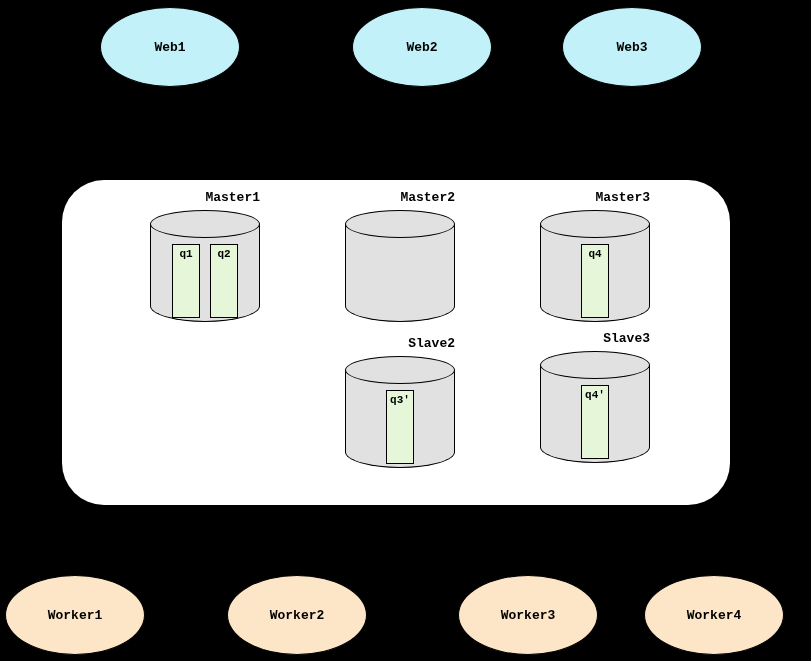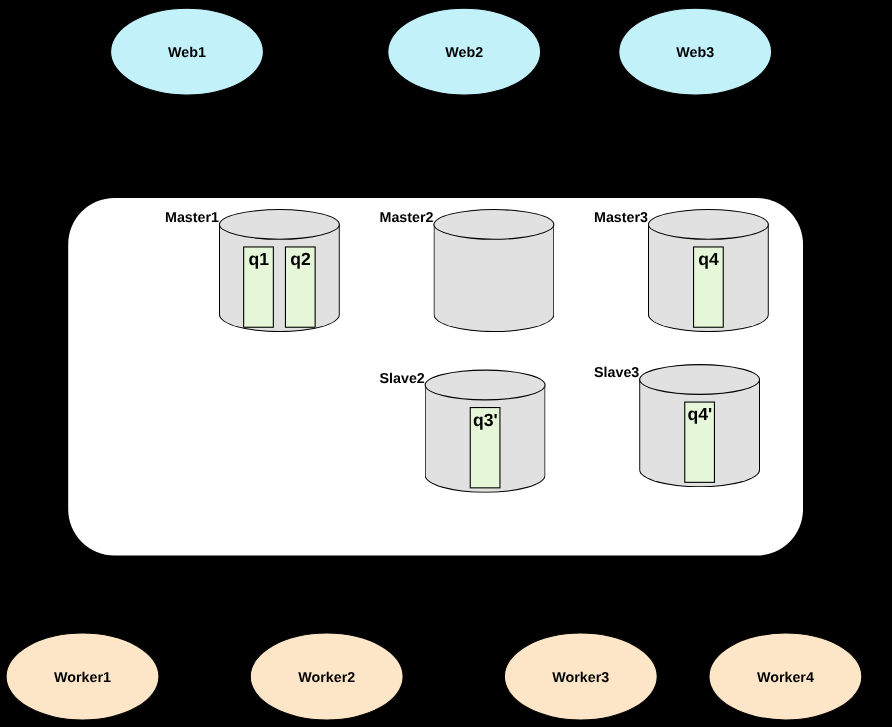--- a/index.html
+++ b/index.html
@@ -1,21 +1,21 @@
 <!DOCTYPE html>
 <html style="--background: #000000; --border: #000000; --web-fill: #c3f1f9; --worker-fill: #fde6c8; --panel-fill: #ffffff; --cylinder-fill: #e1e1e1; --queue-fill: #e6f6d8;"><head>
 <meta charset="utf-8">
 <style>
   html, body { margin: 0; padding: 0; }
   .page {
     position: relative;
     width: 811px;
     height: 661px;
     background: var(--background, #000000);
-    font-family: Liberation Sans, sans-serif;
+    font-family: Liberation Mono, monospace;
     overflow: hidden;
   }
   .ellipse {
     position: absolute;
     width: 140px;
     height: 80px;
     border-radius: 50%;
     border: 1.5px solid var(--border, #000000);
     box-sizing: border-box;
     display: flex;
@@ -33,22 +33,22 @@
     top: 180px;
     width: 668px;
     height: 325px;
     background: var(--panel-fill, #ffffff);
     border-radius: 42px;
   }
   .db-group {
     position: absolute;
     width: 110px;
     display: flex;
-    flex-direction: row;
-    align-items: flex-start;
+    flex-direction: column;
+    align-items: flex-end;
   }
   .db-label {
     font-weight: bold;
     font-size: 13px;
     color: #000;
     margin-bottom: 5px;
     white-space: nowrap;
   }
   .cylinder { position: relative; width: 110px; height: 112px; }
   .cyl-body {
@@ -80,21 +80,21 @@
     gap: 10px;
   }
   .queue {
     width: 28px;
     height: 74px;
     box-sizing: border-box;
     background: var(--queue-fill, #e6f6d8);
     border: 1.5px solid var(--border, #000);
     text-align: center;
     font-weight: bold;
-    font-size: 16px;
+    font-size: 11px;
     color: #000;
     padding-top: 3px;
   }
 </style>
 </head>
 <body>
 
 <div class="page">
 
   <div class="ellipse web" style="left:100px">

